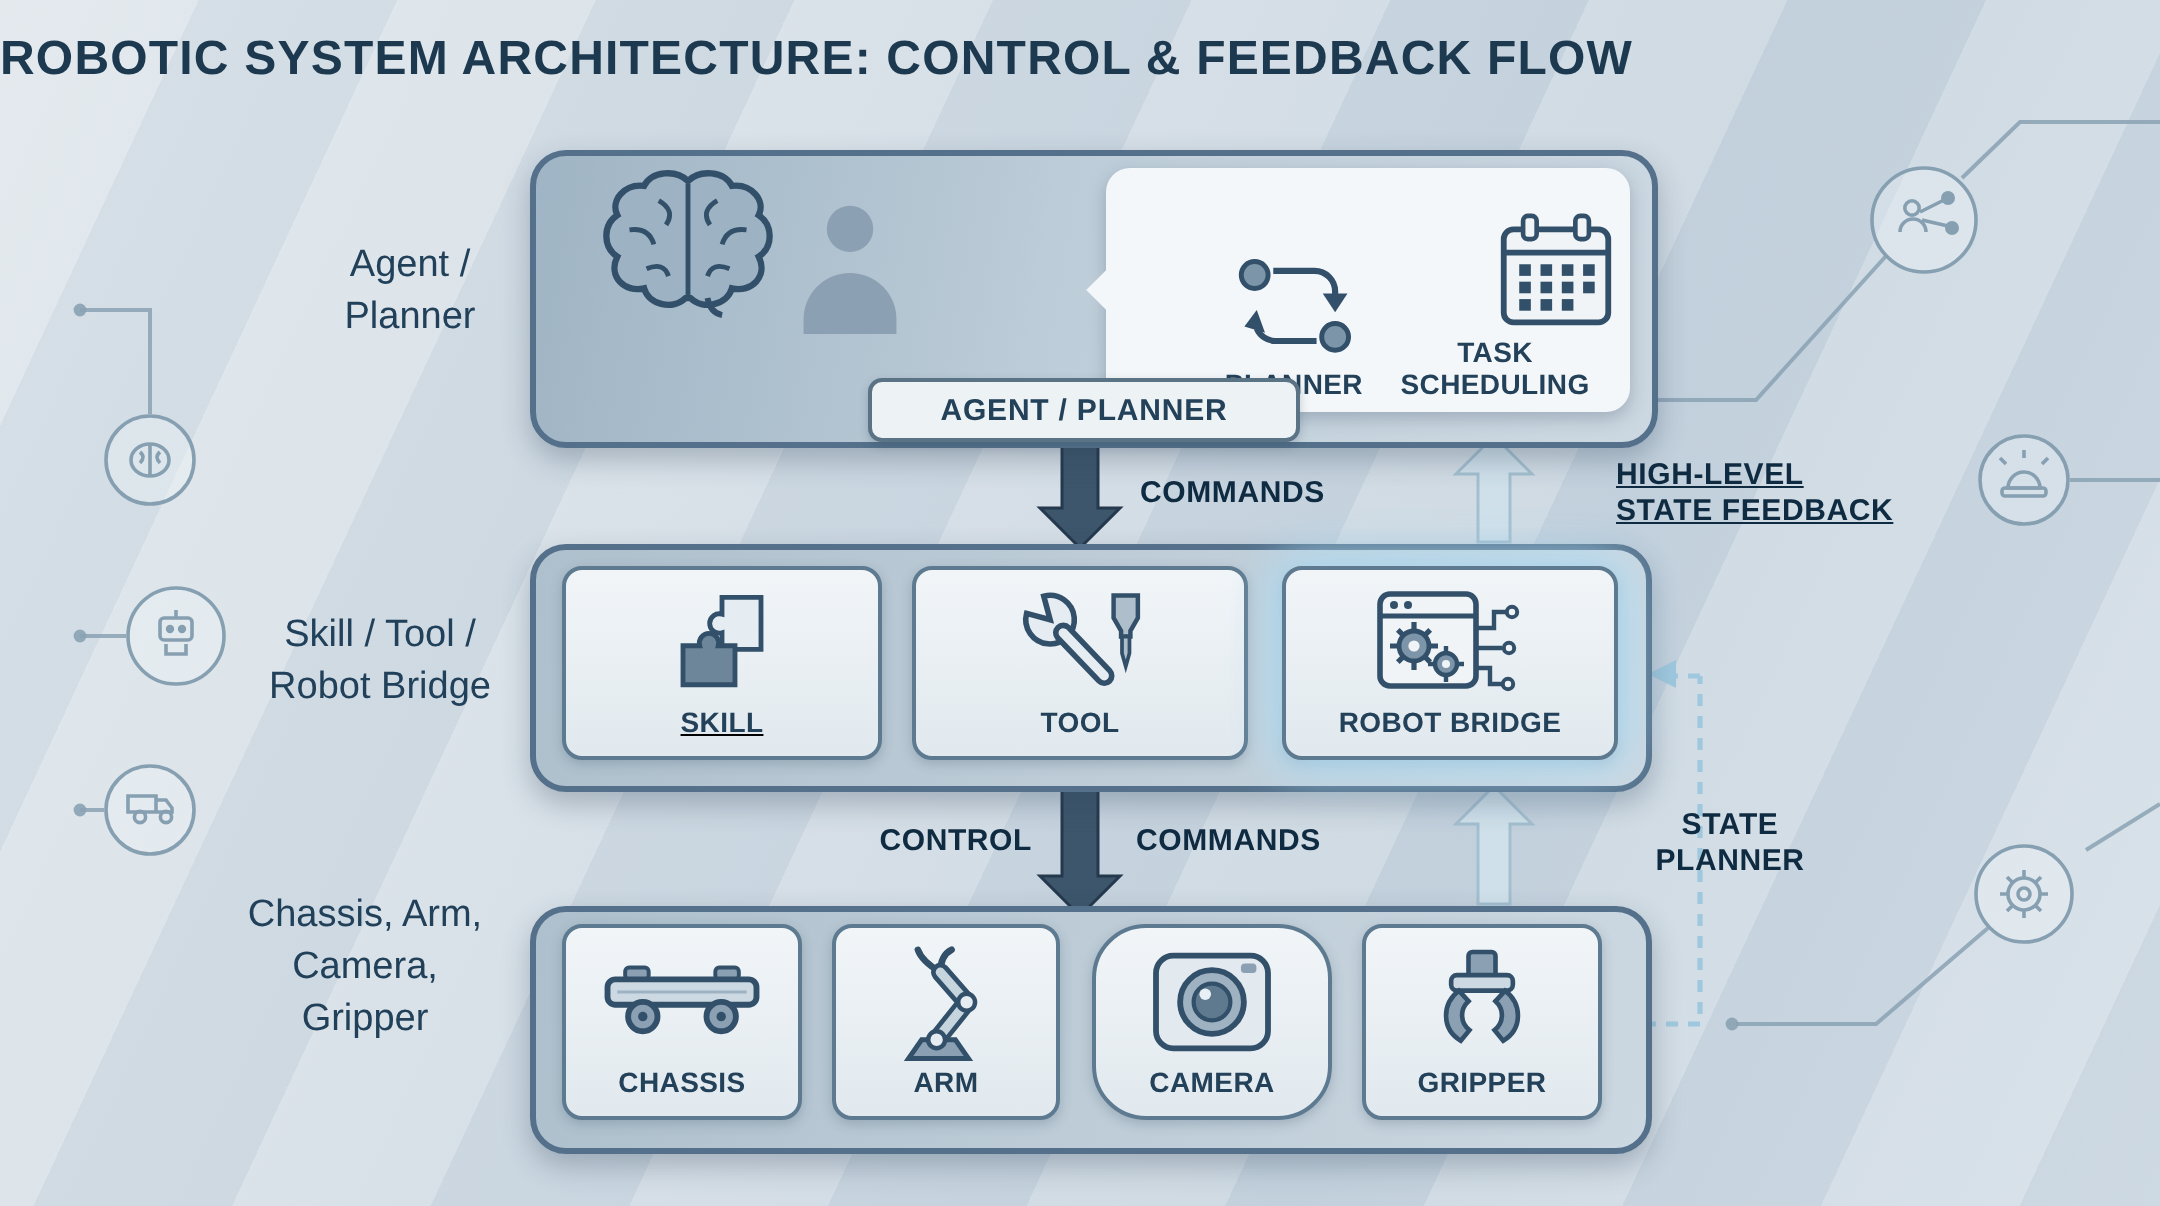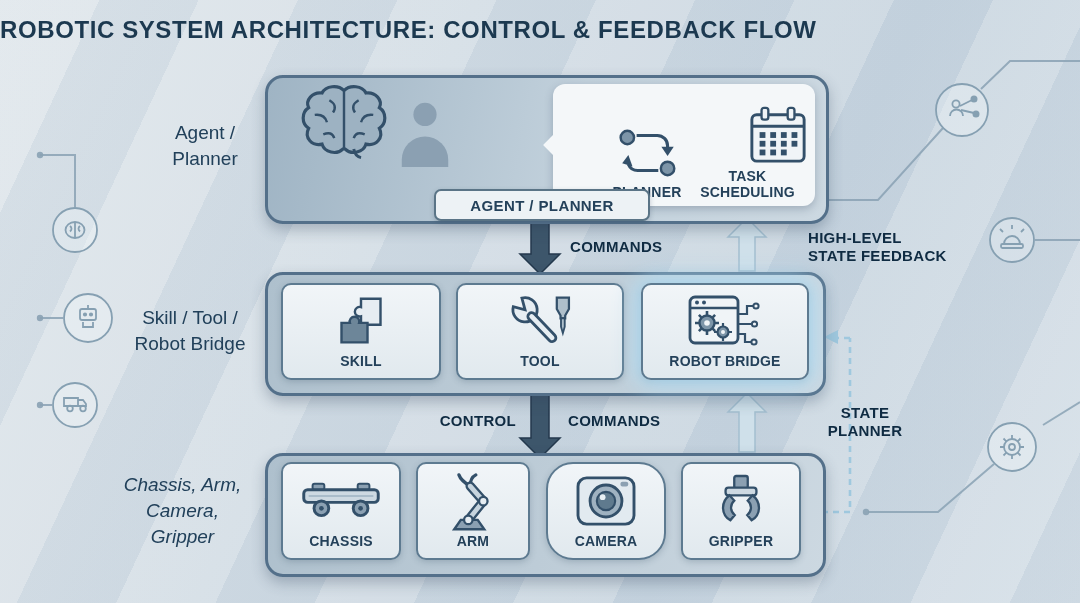--- a/index.html
+++ b/index.html
@@ -142,21 +142,21 @@
     <polygon points="739,271 755,271 755,237 766,237 747,218 728,237 739,237" fill="#cfe0ea" stroke="#a4bfd0" stroke-width="1.5"></polygon>
     <polygon points="739,452 755,452 755,412 766,412 747,393 728,412 739,412" fill="#cfe0ea" stroke="#a4bfd0" stroke-width="1.5"></polygon>
   </svg>
 
   <div class="title">ROBOTIC SYSTEM ARCHITECTURE: CONTROL &amp; FEEDBACK FLOW</div>
 
   <div class="side-label preline" style="left:100px;top:305px;width:180px;">Skill / Tool /
 Robot Bridge</div>
   <div class="side-label preline" style="left:130px;top:120px;width:150px;">Agent /
 Planner</div>
-  <div class="side-label preline" style="left:95px;top:472px;width:175px;font-style:italic;">Chassis, Arm,
+  <div class="side-label preline" style="left:95px;top:445px;width:175px;">Chassis, Arm,
 Camera,
 Gripper</div>
 
   <div class="tier tier1"></div>
   <div class="tier tier2"></div>
   <div class="tier tier3"></div>
 
   <svg style="position:absolute;left:300px;top:82px;" width="88" height="78" viewBox="0 0 72 64">
     <path d="M36,7 C31,2 21,3 18,9 C10,8 4,15 7,21 C1,25 1,34 7,38 C3,46 10,53 18,51 C20,58 30,60 35,55 L37,55 C42,60 52,58 54,51 C62,53 69,46 65,38 C71,34 71,25 65,21 C68,15 62,8 54,9 C51,3 41,2 36,7 Z" fill="#9db2c2" stroke="#33506a" stroke-width="2.6"></path>
     <path d="M36,8 V55" stroke="#33506a" stroke-width="2" fill="none"></path>
@@ -198,21 +198,21 @@
           <rect x="13" y="45" width="6" height="6"></rect>
             <rect x="24" y="45" width="6" height="6"></rect>
             <rect x="35" y="45" width="6" height="6"></rect>
         </g>
       </svg>
       <div class="mlabel">TASK SCHEDULING</div>
     </div>
   </div>
   <div class="pill">AGENT / PLANNER</div>
 
-  <div class="module" style="left:281px;top:283px;width:160px;height:97px;">
+  <div class="module" style="left:281px;top:283px;width:160px;height:97px;text-decoration:underline;">
     <svg width="52" height="54" viewBox="0 0 56 58">
       <path d="M49,5 H28 v9 a5.2,5.2 0 1 0 0,10 v9 h21 z" fill="#e6edf2" stroke="#33506a" stroke-width="2.6"></path>
       <path d="M7,52 V31 h9 a5.2,5.2 0 1 1 10,0 h9 V52 z" fill="#6d8699" stroke="#33506a" stroke-width="2.6"></path>
     </svg>
     <div class="mlabel">SKILL</div>
   </div>
 
   <div class="module" style="left:456px;top:283px;width:168px;height:97px;">
     <svg width="70" height="56" viewBox="0 0 66 60">
       <path d="M13.6,4.4 A13,13 0 1 1 4.4,13.6 L17,17 Z" fill="#e6edf2" stroke="#33506a" stroke-width="3"></path>
@@ -289,20 +289,20 @@
     <svg width="54" height="60" viewBox="0 0 56 62">
       <rect x="21" y="3" width="14" height="13" rx="2" fill="#8ba0b2" stroke="#33506a" stroke-width="2.4"></rect>
       <rect x="12" y="15" width="32" height="8" rx="3" fill="#cdd9e2" stroke="#33506a" stroke-width="2.4"></rect>
       <path d="M16,23 c-9,7 -9,20 1,26 l4.5,-5.5 c-5,-4 -5,-11 -0.5,-15 z" fill="#8ba0b2" stroke="#33506a" stroke-width="2.4"></path>
       <path d="M40,23 c9,7 9,20 -1,26 l-4.5,-5.5 c5,-4 5,-11 0.5,-15 z" fill="#8ba0b2" stroke="#33506a" stroke-width="2.4"></path>
     </svg>
     <div class="mlabel">GRIPPER</div>
   </div>
 
   <div class="flow-label" style="left:570px;top:238px;">COMMANDS</div>
-  <div class="flow-label preline" style="left:808px;top:229px;width:160px;">HIGH-LEVEL
+  <div class="flow-label preline" style="left:808px;top:229px;width:160px;text-decoration:underline;">HIGH-LEVEL
 STATE FEEDBACK</div>
   <div class="flow-label" style="left:396px;top:412px;width:120px;text-align:right;">CONTROL</div>
   <div class="flow-label" style="left:568px;top:412px;">COMMANDS</div>
   <div class="flow-label preline" style="left:806px;top:404px;width:118px;text-align:center;">STATE
 PLANNER</div>
 
 </div>
 
 </body></html>

